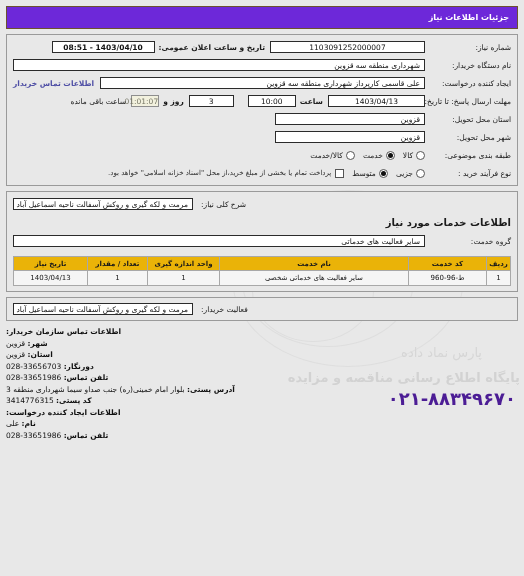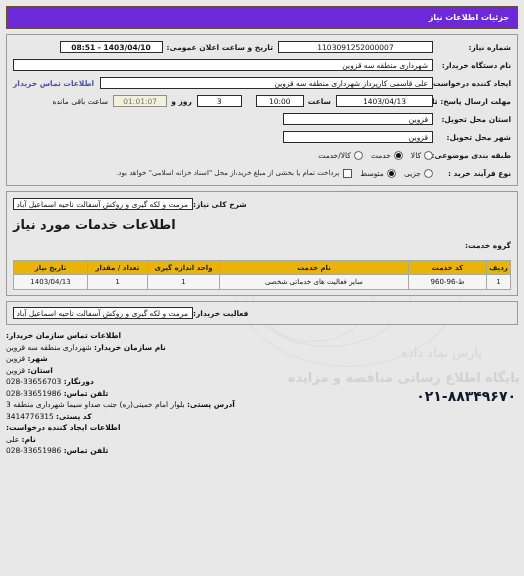--- a/index.html
+++ b/index.html
@@ -44,23 +44,23 @@
   .wm-line1 {
     top: 370px;
     right: 4px;
     font-size: 13px;
     font-weight: bold;
     color: #d2d2d2;
   }
   .wm-line2 {
     top: 388px;
     right: 8px;
-    font-size: 14px;
-    font-weight: bold;
-    color: #0f172a;
+    font-size: 18px;
+    font-weight: bold;
+    color: #4c1d95;
     letter-spacing: 1px;
   }
   .wm-swirl {
     position: absolute;
     border: 1px solid #dedede;
     border-radius: 50%;
   }
 
   
   #page {
@@ -96,25 +96,25 @@
     display: flex;
     align-items: center;
     justify-content: flex-start;
     margin-bottom: 4px;
     min-height: 14px;
   }
   .row:last-child { margin-bottom: 0; }
 
   .lbl {
     font-size: 7.5px;
-    font-weight: bold;
+    font-weight: normal;
     color: #1a1a1a;
     text-align: right;
     white-space: nowrap;
-    padding-left: 0;
+    padding-left: 8px;
   }
   .lbl-w {
     width: 78px;
     flex: 0 0 78px;
   }
   .lbl-inline {
     padding: 0 5px 0 4px;
     font-weight: bold;
   }
 
@@ -141,21 +141,21 @@
   .w-days   { width: 45px; }
   .w-prov   { width: 150px; }
 
   .countdown {
     border: 1px solid #8e8e8e;
     background: #f2f1de;
     color: #777766;
     height: 12px;
     line-height: 12px;
     font-size: 7.5px;
-    width: 54px;
+    width: 28px;
     text-align: center;
     box-sizing: border-box;
   }
 
   .link {
     color: #4f4fa5;
     font-size: 7.5px;
     font-weight: bold;
     text-decoration: none;
     white-space: nowrap;
@@ -198,23 +198,23 @@
     flex: 0 0 auto;
   }
   .opt-label {
     font-size: 7.5px;
     padding: 0 3px 0 8px;
     white-space: nowrap;
   }
 
   
   .subtitle {
-    font-size: 13px;
-    font-weight: bold;
-    text-align: left;
+    font-size: 10px;
+    font-weight: bold;
+    text-align: right;
     margin: 6px 0 6px 0;
   }
 
   
   table.grid {
     width: 100%;
     border-collapse: collapse;
     background: transparent;
     table-layout: fixed;
   }
@@ -347,20 +347,21 @@
     <div class="row">
       <div style="flex:1 1 auto;"></div>
       <div class="lbl">شرح کلی نیاز:</div>
       <div class="fld right" style="width:180px;">مرمت و لکه گیری و روکش آسفالت ناحیه اسماعیل آباد</div>
     </div>
 
     <div class="subtitle">اطلاعات خدمات مورد نیاز</div>
 
     <div class="row">
       <div class="lbl lbl-w">گروه خدمت:</div>
+      <div class="fld grow right">سایر فعالیت های خدماتی</div>
     </div>
 
     <div style="margin-top:8px;">
       <table class="grid">
         <colgroup>
           <col style="width:24px;">
           <col style="width:78px;">
           <col style="width:auto;">
           <col style="width:72px;">
           <col style="width:60px;">
@@ -394,24 +395,20 @@
     <div class="row">
       <div style="flex:1 1 auto;"></div>
       <div class="lbl">فعالیت خریدار:</div>
       <div class="fld right" style="width:180px;">مرمت و لکه گیری و روکش آسفالت ناحیه اسماعیل آباد</div>
     </div>
   </div>
 
   <div class="contact">
     <div class="c-line c-head">اطلاعات تماس سازمان خریدار:</div>
 
-    <div class="c-line">
-      <span class="c-key">نام سازمان خریدار:</span>
-      <span class="c-val">شهرداری منطقه سه قزوین</span>
-    </div>
 
     <div class="c-line">
       <span class="c-key">شهر:</span>
       <span class="c-val">قزوین</span>
     </div>
 
     <div class="c-line">
       <span class="c-key">استان:</span>
       <span class="c-val">قزوین</span>
     </div>

